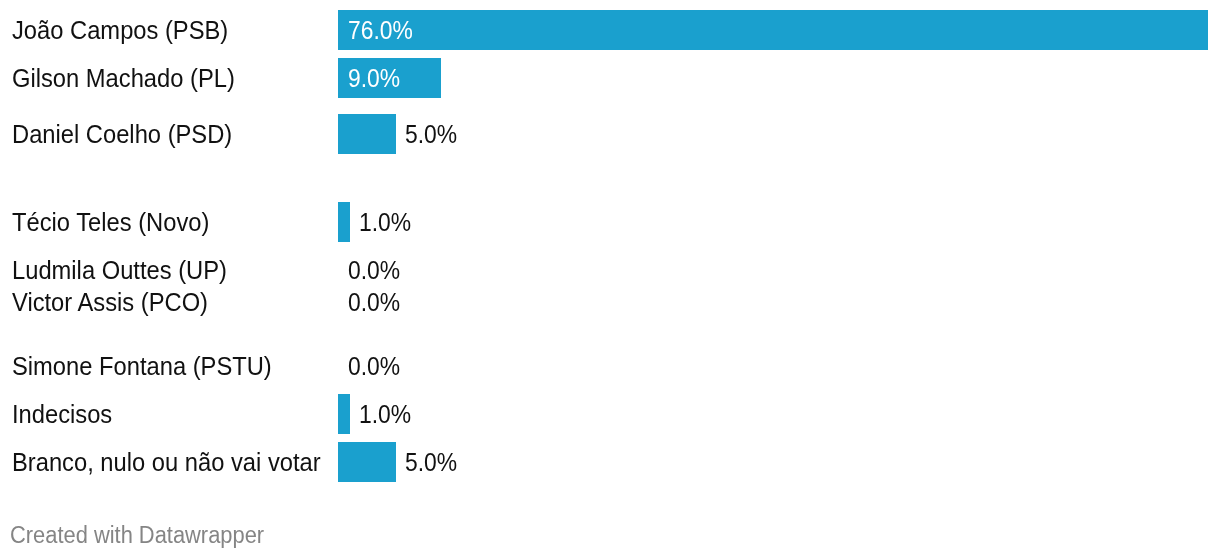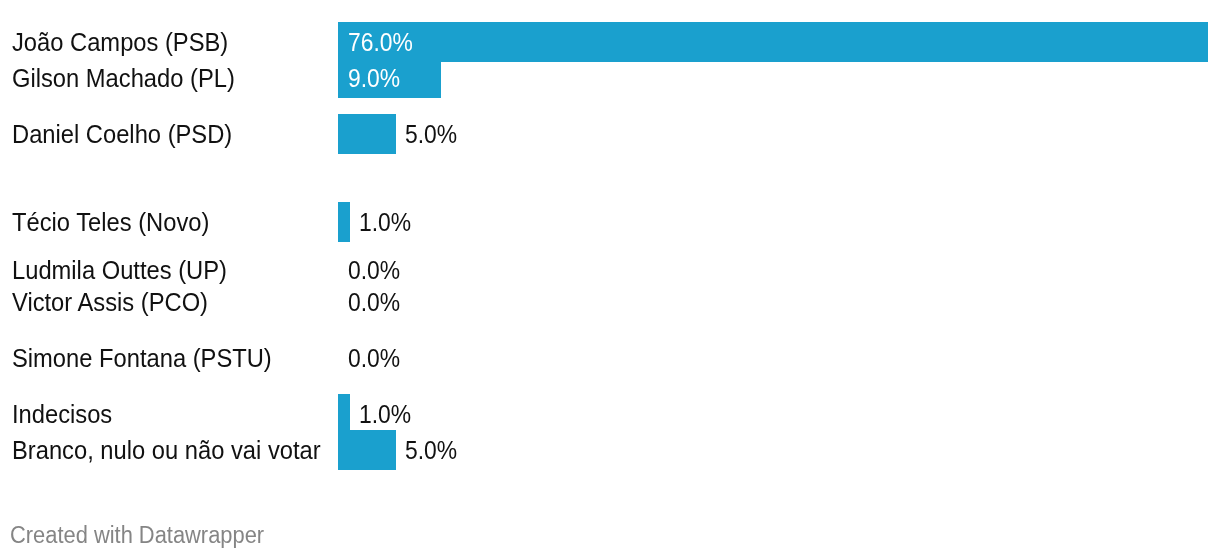--- a/index.html
+++ b/index.html
@@ -41,21 +41,21 @@
     transform:translateZ(0) scaleX(0.951); transform-origin:left center;
   }
 </style>
 </head>
 <body>
 
 <div class="chart">
 
   <div class="plot">
 
-  <div class="row" style="top: 12px;">
+  <div class="row" style="top: 0px;">
     <div class="row-label">João Campos (PSB)</div>
     <div class="bar" style="background: rgb(26, 160, 206); width: 870px;"></div>
     <div class="bar-value inside" style="left: 347.9px;">76.0%</div>
   </div>
   <div class="row" style="top: 48px;">
     <div class="row-label">Gilson Machado (PL)</div>
     <div class="bar" style="background: rgb(26, 160, 206); width: 103.026px;"></div>
     <div class="bar-value inside" style="left: 347.9px;">9.0%</div>
   </div>
   <div class="row" style="top: 104px;">
@@ -71,31 +71,31 @@
   <div class="row" style="top: 240px;">
     <div class="row-label">Ludmila Outtes (UP)</div>
     <div class="bar" style="background: rgb(26, 160, 206); width: 0px;"></div>
     <div class="bar-value" style="left: 347.9px;">0.0%</div>
   </div>
   <div class="row" style="top: 272px;">
     <div class="row-label">Victor Assis (PCO)</div>
     <div class="bar" style="background: rgb(26, 160, 206); width: 0px;"></div>
     <div class="bar-value" style="left: 347.9px;">0.0%</div>
   </div>
-  <div class="row" style="top: 328px;">
+  <div class="row" style="top: 336px;">
     <div class="row-label">Simone Fontana (PSTU)</div>
     <div class="bar" style="background: rgb(26, 160, 206); width: 0px;"></div>
     <div class="bar-value" style="left: 347.9px;">0.0%</div>
   </div>
   <div class="row" style="top: 384px; padding-left: 44px;">
     <div class="row-label">Indecisos</div>
     <div class="bar" style="background: rgb(26, 160, 206); width: 11.4474px;"></div>
     <div class="bar-value" style="left: 359.347px;">1.0%</div>
   </div>
-  <div class="row" style="top: 420px;">
+  <div class="row" style="top: 432px;">
     <div class="row-label">Branco, nulo ou não vai votar</div>
     <div class="bar" style="background: rgb(26, 160, 206); width: 57.2368px;"></div>
     <div class="bar-value" style="left: 405.137px;">5.0%</div>
   </div>
 
   </div>
 
   <div class="footer">Created with Datawrapper</div>
 
 </div>

